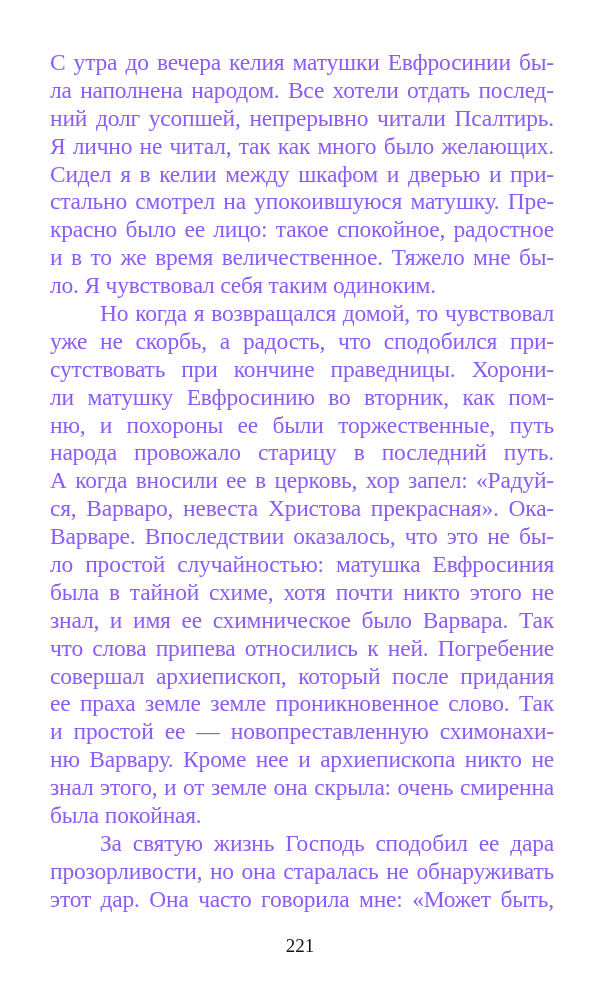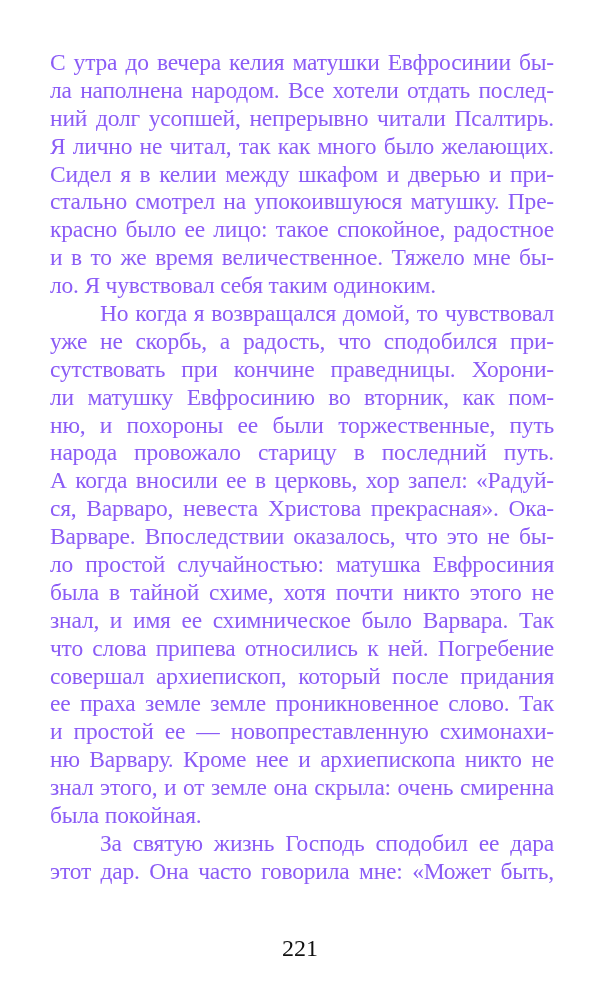--- a/index.html
+++ b/index.html
@@ -12,21 +12,21 @@
   .line {
     display: block; height: 27.9px; line-height: 27.9px;
     white-space: nowrap; text-align: justify; text-align-last: justify;
     letter-spacing: -0.2px;
   }
   .line.last { text-align-last: left; }
   .line.indent { padding-left: 50px; }
   .page-number {
     position: absolute; top: 935px; left: 0; width: 600px; text-align: center;
     font-family: "Liberation Serif", "DejaVu Serif", serif;
-    font-size: 24px; color: #111111;
+    font-size: 19px; color: #111111;
   }
 </style>
 </head>
 <body>
 
 <div class="page">
   <div>
     <span class="line">С утра до вечера келия матушки Евфросинии бы-</span>
     <span class="line">ла наполнена народом. Все хотели отдать послед-</span>
     <span class="line">ний долг усопшей, непрерывно читали Псалтирь.</span>
@@ -53,17 +53,18 @@
     <span class="line">что слова припева относились к ней. Погребение</span>
     <span class="line">совершал архиепископ, который после придания</span>
     <span class="line">ее праха земле земле проникновенное слово. Так</span>
     <span class="line">и простой ее — новопреставленную схимонахи-</span>
     <span class="line">ню Варвару. Кроме нее и архиепископа никто не</span>
     <span class="line">знал этого, и от земле она скрыла: очень смиренна</span>
     <span class="line last">была покойная.</span>
   </div>
   <div>
     <span class="line indent">За святую жизнь Господь сподобил ее дара</span>
+    <span class="line">прозорливости, но она старалась не обнаруживать</span>
     <span class="line">этот дар. Она часто говорила мне: «Может быть,</span>
   </div>
 </div>
 
 <div class="page-number">221</div>
 
 </body></html>

